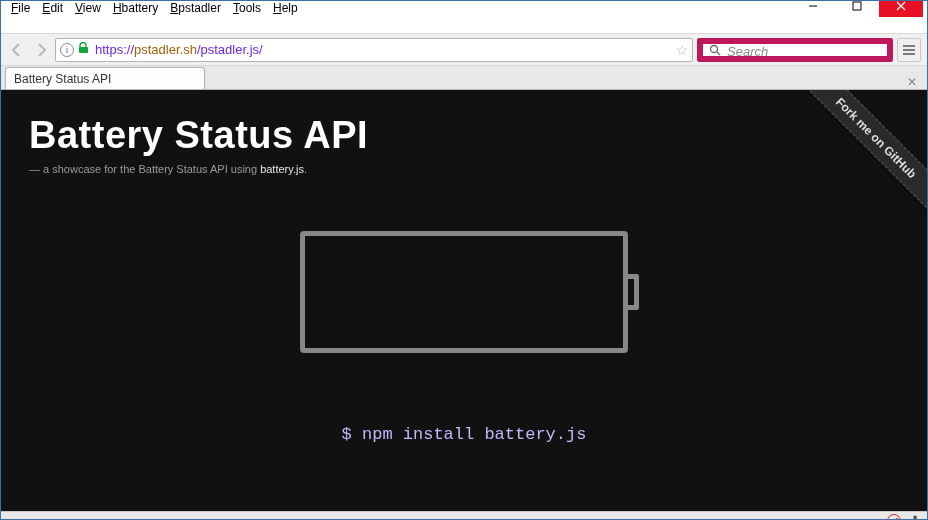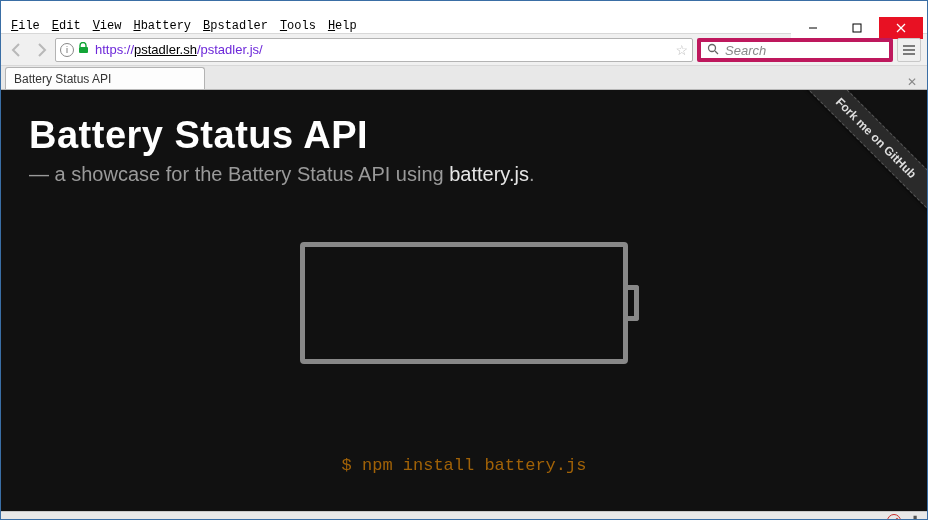--- a/index.html
+++ b/index.html
@@ -7,27 +7,26 @@
   width: 928px;
   height: 520px;
   font-family: "Segoe UI", Tahoma, sans-serif;
   font-size: 12px;
   background: #f0f0f0;
   overflow: hidden;
   border: 1px solid #3a6ea5;
 }
 .menubar {
   display: flex;
-  align-items: flex-start;
+  align-items: flex-end;
   height: 22px;
   background: #fff;
   padding: 16px 4px;
   font-size: 12px;
   color: #000;
-  font-family: Liberation Mono, monospace;
 }
 .menubar .menu-item {
   padding: 2px 6px;
   cursor: default;
 }
 .menubar .menu-item span.ul { text-decoration: underline; }
 .menubar .spacer { flex: 1; }
 .win-controls { display: flex; height: 22px; }
 .win-btn {
   width: 44px;
@@ -69,30 +68,30 @@
   color: #555;
 }
 .urlbar .info-icon {
   width: 14px; height: 14px;
   border: 1px solid #888; border-radius: 50%;
   display: flex; align-items: center; justify-content: center;
   font-size: 9px; color: #666; margin-right: 4px;
 }
 .urlbar .lock-icon { color: #12a537; margin-right: 6px; }
 .urlbar .url-text { flex: 1; }
-.urlbar .url-text .domain { color: #000000; text-decoration: underline; }
+.urlbar .url-text .domain { color: #a16207; }
 .urlbar .url-text .proto, .urlbar .url-text .path { color: #6d28d9; }
 .urlbar .bookmark-icon { color: #bbb; font-size: 14px; }
 .searchbox {
   width: 196px;
   display: flex;
-  align-items: flex-end;
+  align-items: flex-start;
   height: 24px;
   background: #fff;
-  border: 4px solid #be185d;
+  border: 6px solid #be185d;
   border-radius: 2px;
   padding: 0 6px;
   color: #888;
   font-style: italic;
   font-size: 13px;
 }
 .searchbox .mag { margin-right: 6px; font-style: normal; color: #666; }
 .hamburger {
   width: 24px; height: 24px;
   display: flex; align-items: center; justify-content: center;
@@ -145,21 +144,21 @@
 }
 h1.page-title {
   font-size: 38px;
   font-weight: 700;
   color: #fff;
   letter-spacing: 0.5px;
   font-family: "Segoe UI", Arial, sans-serif;
 }
 .subtitle {
   margin-top: 6px;
-  font-size: 20px;
+  font-size: 11px;
   color: #9a9a9a;
 }
 .subtitle .strong { color: #e6e6e6; }
 .battery-wrap {
   display: flex;
   justify-content: center;
   margin-top: 56px;
 }
 .battery {
   position: relative;
@@ -174,24 +173,24 @@
   top: 50%;
   transform: translateY(-50%);
   width: 11px;
   height: 36px;
   border: 5px solid #888;
   border-left: none;
   border-radius: 0 3px 3px 0;
 }
 .install {
   text-align: center;
-  margin-top: 92px;
+  margin-top: 72px;
   font-family: "Consolas", "Courier New", monospace;
   font-size: 17px;
-  color: #a16207;
+  color: #c4b5fd;
 }
 
 .github-ribbon {
   position: absolute;
   top: 0; right: 0;
   width: 140px; height: 140px;
   overflow: hidden;
 }
 .github-ribbon .band {
   position: absolute;

